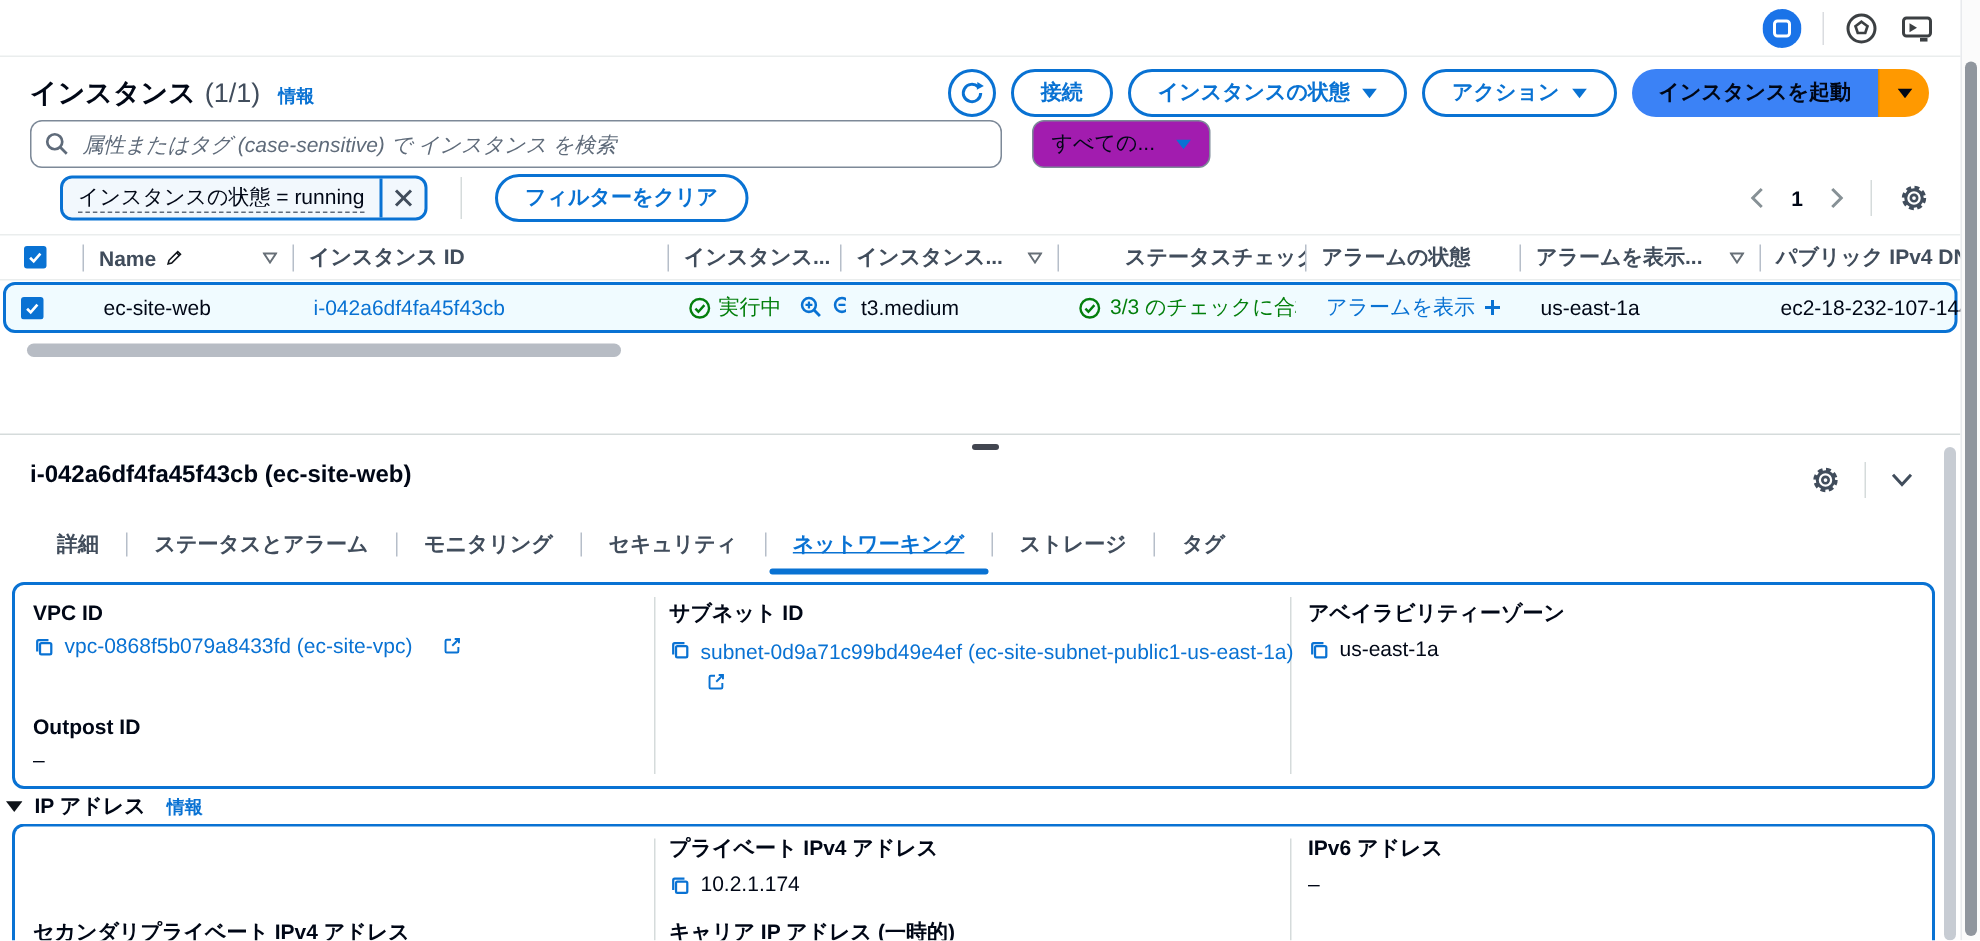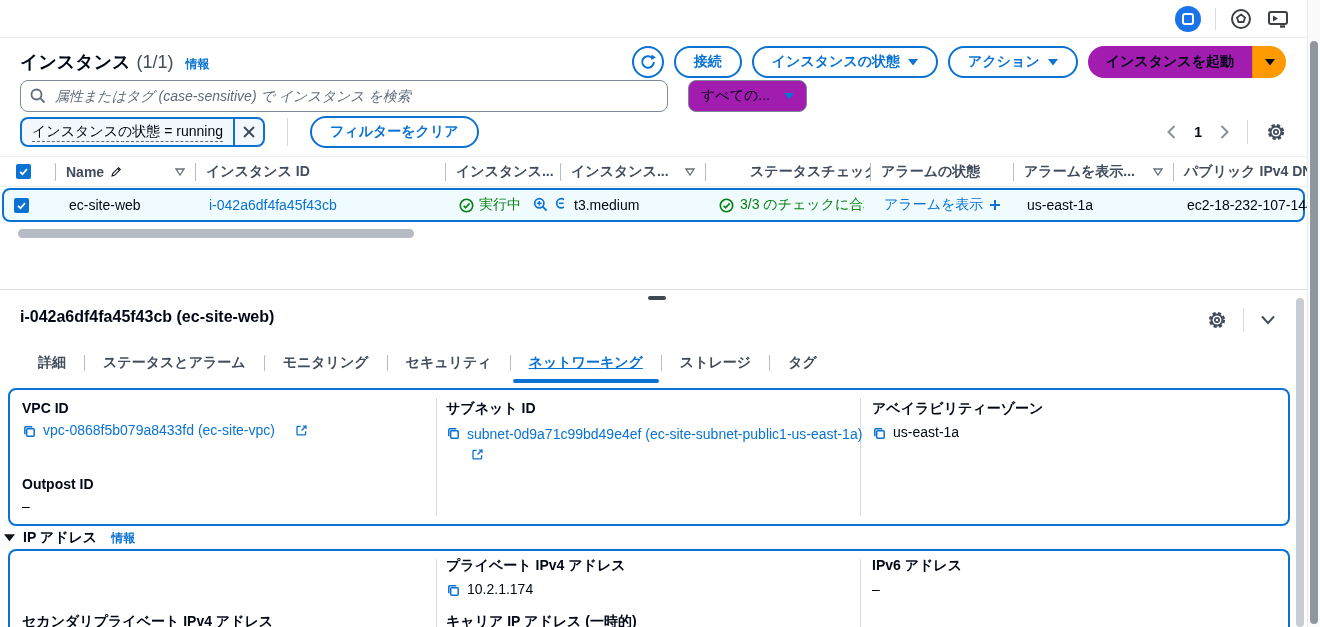--- a/index.html
+++ b/index.html
@@ -25,41 +25,41 @@
   .h1-count { font-size:18px; font-weight:400; color:#414d5c; }
   .info-link { font-size:12px; font-weight:700; color:#0972d3; margin-left:6px; cursor:pointer; }
   .actions { display:flex; align-items:center; gap:10px; }
   .btn { height:32px; display:inline-flex; align-items:center; gap:8px;
     border:2px solid #0972d3; border-radius:20px; background:#fff;
     color:#0972d3; font-weight:700; font-size:14px; padding:0 18px; cursor:pointer;
     font-family:"Liberation Sans", sans-serif; }
   .btn-icon { width:32px; padding:0; justify-content:center; }
   .split { display:flex; align-items:stretch; border-radius:20px; overflow:hidden; }
   .btn-primary { height:32px; display:inline-flex; align-items:center;
-    background:#a21caf; border:none; color:#000716; font-weight:700; font-size:14px;
+    background:#3b82f6; border:none; color:#000716; font-weight:700; font-size:14px;
     padding:0 18px; cursor:pointer; font-family:"Liberation Sans", sans-serif; }
   .btn-primary-caret { height:32px; width:34px; display:inline-flex; align-items:center;
     justify-content:center; background:#ff9900; border:none; border-left:1px solid #e18a00; cursor:pointer; }
 
   
   .search-row { position:absolute; top:80px; left:20px; display:flex; gap:20px; }
   .search-box { position:relative; width:648px; height:32px; }
   .search-box input { width:100%; height:100%; border:1px solid #7d8998; border-radius:8px;
     padding:0 10px 0 34px; font-size:14px; color:#000716; font-family:"Liberation Sans", sans-serif; }
   .search-box input::placeholder { font-style:italic; color:#5f6b7a; opacity:1; }
   .search-box .mag { position:absolute; left:10px; top:8px; }
   .dd-btn { height:32px; display:inline-flex; align-items:center; gap:14px;
     border:1px solid #7d8998; border-radius:8px; background:#a21caf; padding:0 12px;
     font-size:14px; color:#000716; cursor:pointer; font-family:"Liberation Sans", sans-serif; }
 
   
   .filter-row { position:absolute; top:116px; left:20px; right:34px; height:32px;
     display:flex; align-items:center; }
   .token { display:flex; align-items:stretch; border:2px solid #0972d3; border-radius:8px;
-    background:#f2f8fd; height:30px; }
+    background:#f2f8fd; height:30px;margin-left:20px; }
   .token-label { display:flex; align-items:center; padding:0 10px; }
   .token-label span { border-bottom:1px dashed #5f6b7a; font-size:14px; }
   .token-x { display:flex; align-items:center; justify-content:center; width:30px;
     border-left:2px solid #0972d3; cursor:pointer; }
   .frow-sep { width:1px; height:28px; background:#d5dbdb; margin:0 22px; }
   .pager { margin-left:auto; display:flex; align-items:center; gap:18px; }
   .pager .page-num { font-weight:700; }
   .pager .vsep { width:1px; height:24px; background:#d5dbdb; }
   .icon-btn { background:none; border:none; cursor:pointer; padding:0; display:flex; align-items:center; }
 

